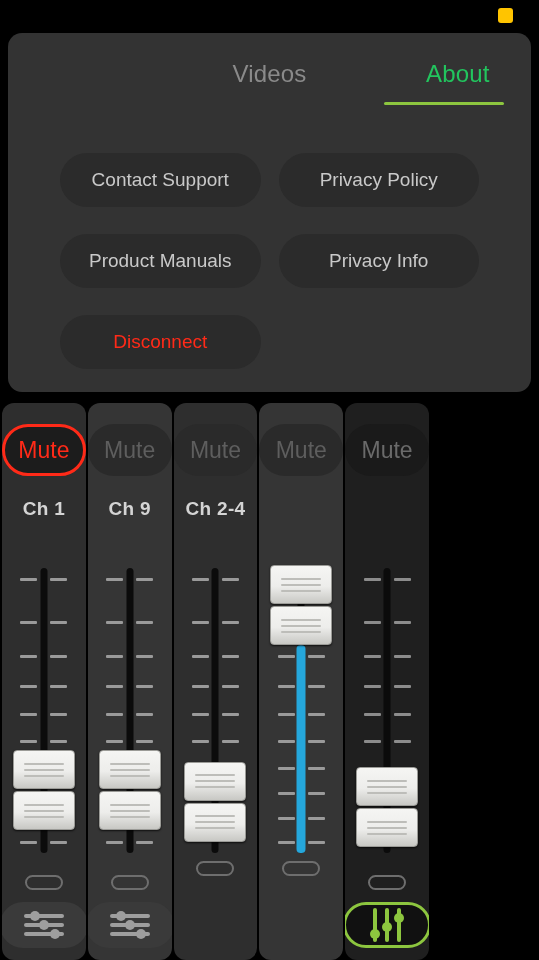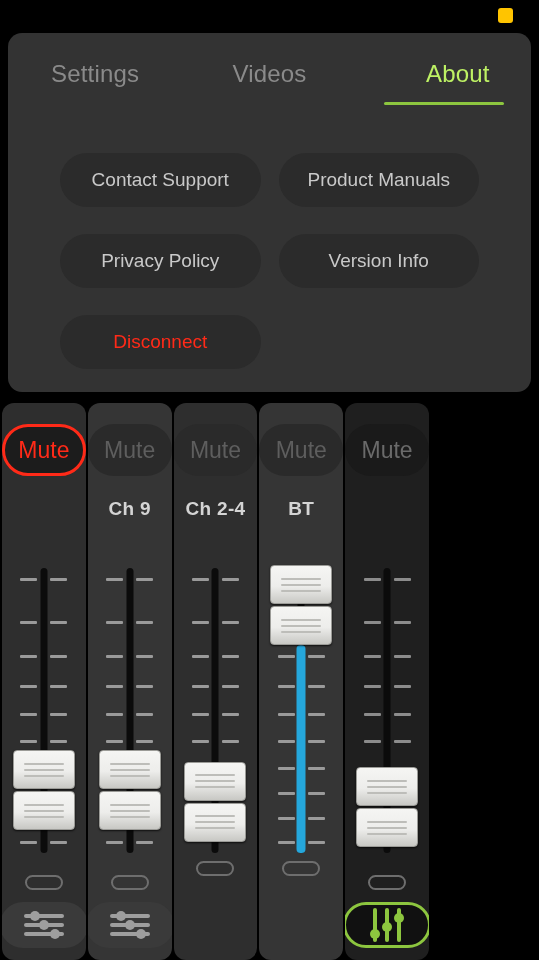--- a/index.html
+++ b/index.html
@@ -38,21 +38,21 @@
     padding-bottom: 0;
     cursor: pointer;
   }
   .tab-label {
     font-size: 24px;
     letter-spacing: 0.2px;
     color: #8A8A8A;
     line-height: 28px;
     padding-bottom: 14px;
   }
-  .tab.active .tab-label { color: #bef264; margin-left: 28px; }
+  .tab.active .tab-label { color: #22c55e; margin-left: 28px; }
   .tab-underline {
     width: 120px; height: 3px; background: transparent; border-radius: 2px;
   }
   .tab.active .tab-underline { background: #8DC63F; }
 
   
   .btn-grid {
     position: absolute; top: 120px; left: 0; right: 0;
     padding: 0 52px;
     display: grid;
@@ -190,46 +190,46 @@
 <body>
 
 <div id="app">
 
   <div class="status-dot"></div>
 
   <div class="panel">
 
     <div class="tabbar">
       <div class="tab">
-        <span class="tab-label">Settings</span>
         <span class="tab-underline"></span>
       </div>
       <div class="tab">
         <span class="tab-label">Videos</span>
         <span class="tab-underline"></span>
       </div>
       <div class="tab active">
         <span class="tab-label">About</span>
         <span class="tab-underline"></span>
       </div>
     </div>
 
     <div class="btn-grid">
       <button class="pill-btn">Contact Support</button>
+      <button class="pill-btn">Privacy Policy</button>
       <button class="pill-btn">Product Manuals</button>
-      <button class="pill-btn">Privacy Policy</button>
-      <button class="pill-btn">Version Info</button>
+      <button class="pill-btn">Privacy Info</button>
       <button class="pill-btn danger">Disconnect</button>
     </div>
 
   </div>
 
   <div class="mixer" id="mixer">
       <div class="strip">
         <div class="mute-btn on">Mute</div>
+        <div class="ch-label">Ch 1</div>
         <div class="fader">
           <div class="fader-track"></div>
           <div class="ticks">
             <div class="tick l" style="top: 25px;"></div>
             <div class="tick r" style="top: 25px;"></div>
             <div class="tick l" style="top: 68.3987px;"></div>
             <div class="tick r" style="top: 68.3987px;"></div>
             <div class="tick l" style="top: 101.616px;"></div>
             <div class="tick r" style="top: 101.616px;"></div>
             <div class="tick l" style="top: 131.836px;"></div>
@@ -349,21 +349,20 @@
               <span class="ln"></span>
               <span class="ln"></span>
               <span class="ln"></span>
             </div>
           </div>
         </div>
         <div class="pill-indicator" style="bottom: 84px;"></div>
       </div>
       <div class="strip alt">
         <div class="mute-btn">Mute</div>
-        <div class="ch-label">BT</div>
         <div class="fader">
           <div class="fader-track"></div>
           <div class="fader-fill" style="top: 92.05px; height: 207.95px;"></div>
           <div class="ticks">
             <div class="tick l" style="top: 101.616px;"></div>
             <div class="tick r" style="top: 101.616px;"></div>
             <div class="tick l" style="top: 131.836px;"></div>
             <div class="tick r" style="top: 131.836px;"></div>
             <div class="tick l" style="top: 160.259px;"></div>
             <div class="tick r" style="top: 160.259px;"></div>

